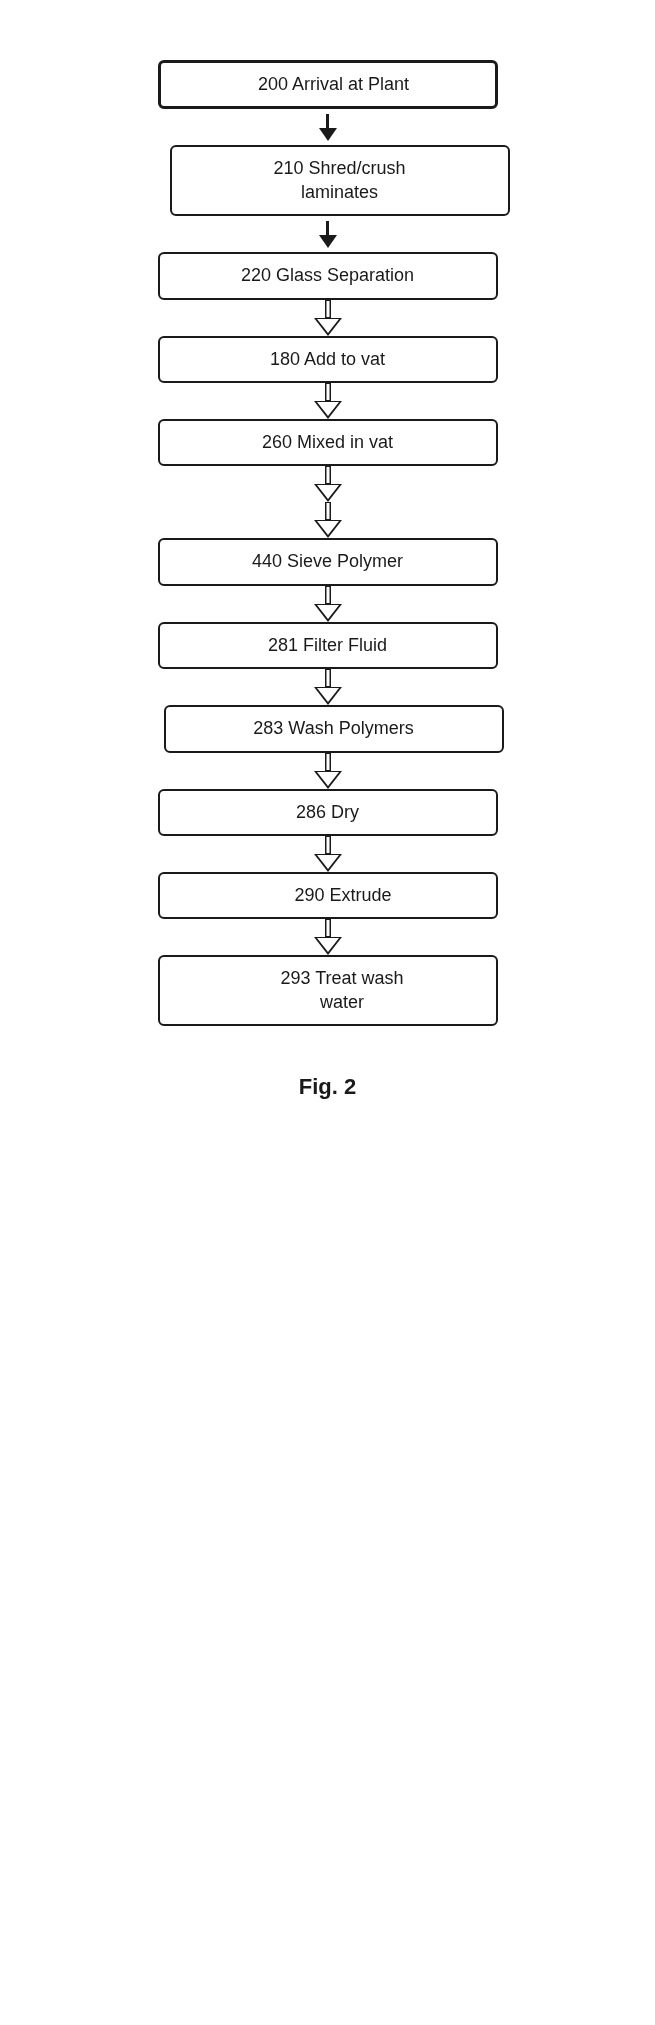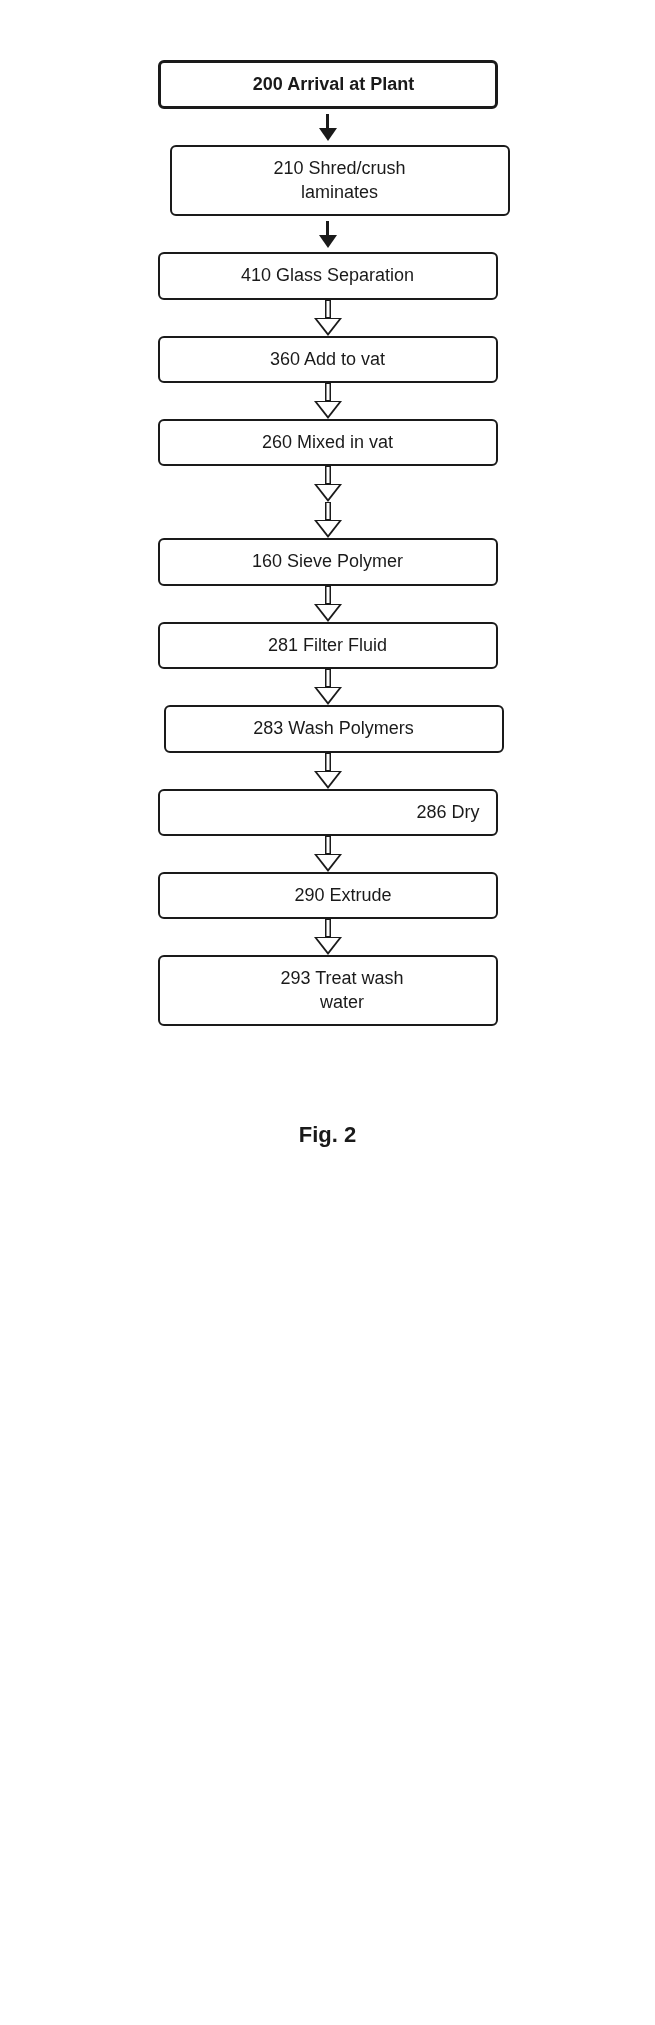--- a/index.html
+++ b/index.html
@@ -26,21 +26,21 @@
       padding: 10px 16px;
       width: 340px;
       font-size: 18px;
       font-weight: 400;
       color: #1a1a1a;
       background: #fff;
       line-height: 1.3;
     }
     .flow-box.bold-border {
       border-width: 3px;
-      font-weight: 700;
+      font-weight: 400;
       padding-left: 28px;
     }
     .arrow-container {
       display: flex;
       flex-direction: column;
       align-items: center;
       height: 36px;
       justify-content: center;
     }
     
@@ -56,21 +56,21 @@
     }
     .arrow-solid .head {
       width: 0;
       height: 0;
       border-left: 9px solid transparent;
       border-right: 9px solid transparent;
       border-top: 13px solid #1a1a1a;
     }
 
     .fig-label {
-      margin-top: 96px;
+      margin-top: 48px;
       font-size: 22px;
       font-weight: bold;
       color: #1a1a1a;
       margin-bottom: 40px;
     }
   </style>
 </head>
 <body>
 
 <div class="diagram-container">
@@ -87,32 +87,32 @@
   <div class="flow-box" style="white-space:pre-line;margin-left:24px;">210 Shred/crush
 laminates</div>
 
   <div class="arrow-container">
     <div class="arrow-solid">
       <div class="shaft"></div>
       <div class="head"></div>
     </div>
   </div>
 
-  <div class="flow-box" style="white-space:pre-line;">410 Glass Separation</div>
-
-  <div class="arrow-container">
-    <svg viewBox="0 0 28 36" width="28" height="36">
-      <rect x="11" y="0" width="6" height="18" fill="#1a1a1a"></rect>
-      <polygon points="0,18 28,18 14,36" fill="#1a1a1a"></polygon>
-      <rect x="12.5" y="1" width="3" height="16" fill="#fff"></rect>
-      <polygon points="3,19 25,19 14,33" fill="#fff"></polygon>
-    </svg>
-  </div>
-
-  <div class="flow-box" style="white-space:pre-line;">360 Add to vat</div>
+  <div class="flow-box" style="white-space:pre-line;">220 Glass Separation</div>
+
+  <div class="arrow-container">
+    <svg viewBox="0 0 28 36" width="28" height="36">
+      <rect x="11" y="0" width="6" height="18" fill="#1a1a1a"></rect>
+      <polygon points="0,18 28,18 14,36" fill="#1a1a1a"></polygon>
+      <rect x="12.5" y="1" width="3" height="16" fill="#fff"></rect>
+      <polygon points="3,19 25,19 14,33" fill="#fff"></polygon>
+    </svg>
+  </div>
+
+  <div class="flow-box" style="white-space:pre-line;">180 Add to vat</div>
 
   <div class="arrow-container">
     <svg viewBox="0 0 28 36" width="28" height="36">
       <rect x="11" y="0" width="6" height="18" fill="#1a1a1a"></rect>
       <polygon points="0,18 28,18 14,36" fill="#1a1a1a"></polygon>
       <rect x="12.5" y="1" width="3" height="16" fill="#fff"></rect>
       <polygon points="3,19 25,19 14,33" fill="#fff"></polygon>
     </svg>
   </div>
 
@@ -130,21 +130,21 @@
 
   <div class="arrow-container">
     <svg viewBox="0 0 28 36" width="28" height="36">
       <rect x="11" y="0" width="6" height="18" fill="#1a1a1a"></rect>
       <polygon points="0,18 28,18 14,36" fill="#1a1a1a"></polygon>
       <rect x="12.5" y="1" width="3" height="16" fill="#fff"></rect>
       <polygon points="3,19 25,19 14,33" fill="#fff"></polygon>
     </svg>
   </div>
 
-  <div class="flow-box" style="white-space:pre-line;">160 Sieve Polymer</div>
+  <div class="flow-box" style="white-space:pre-line;">440 Sieve Polymer</div>
 
   <div class="arrow-container">
     <svg viewBox="0 0 28 36" width="28" height="36">
       <rect x="11" y="0" width="6" height="18" fill="#1a1a1a"></rect>
       <polygon points="0,18 28,18 14,36" fill="#1a1a1a"></polygon>
       <rect x="12.5" y="1" width="3" height="16" fill="#fff"></rect>
       <polygon points="3,19 25,19 14,33" fill="#fff"></polygon>
     </svg>
   </div>
 
@@ -163,21 +163,21 @@
 
   <div class="arrow-container">
     <svg viewBox="0 0 28 36" width="28" height="36">
       <rect x="11" y="0" width="6" height="18" fill="#1a1a1a"></rect>
       <polygon points="0,18 28,18 14,36" fill="#1a1a1a"></polygon>
       <rect x="12.5" y="1" width="3" height="16" fill="#fff"></rect>
       <polygon points="3,19 25,19 14,33" fill="#fff"></polygon>
     </svg>
   </div>
 
-  <div class="flow-box" style="white-space:pre-line;text-align:right;">286 Dry</div>
+  <div class="flow-box" style="white-space:pre-line;">286 Dry</div>
 
   <div class="arrow-container">
     <svg viewBox="0 0 28 36" width="28" height="36">
       <rect x="11" y="0" width="6" height="18" fill="#1a1a1a"></rect>
       <polygon points="0,18 28,18 14,36" fill="#1a1a1a"></polygon>
       <rect x="12.5" y="1" width="3" height="16" fill="#fff"></rect>
       <polygon points="3,19 25,19 14,33" fill="#fff"></polygon>
     </svg>
   </div>
 

